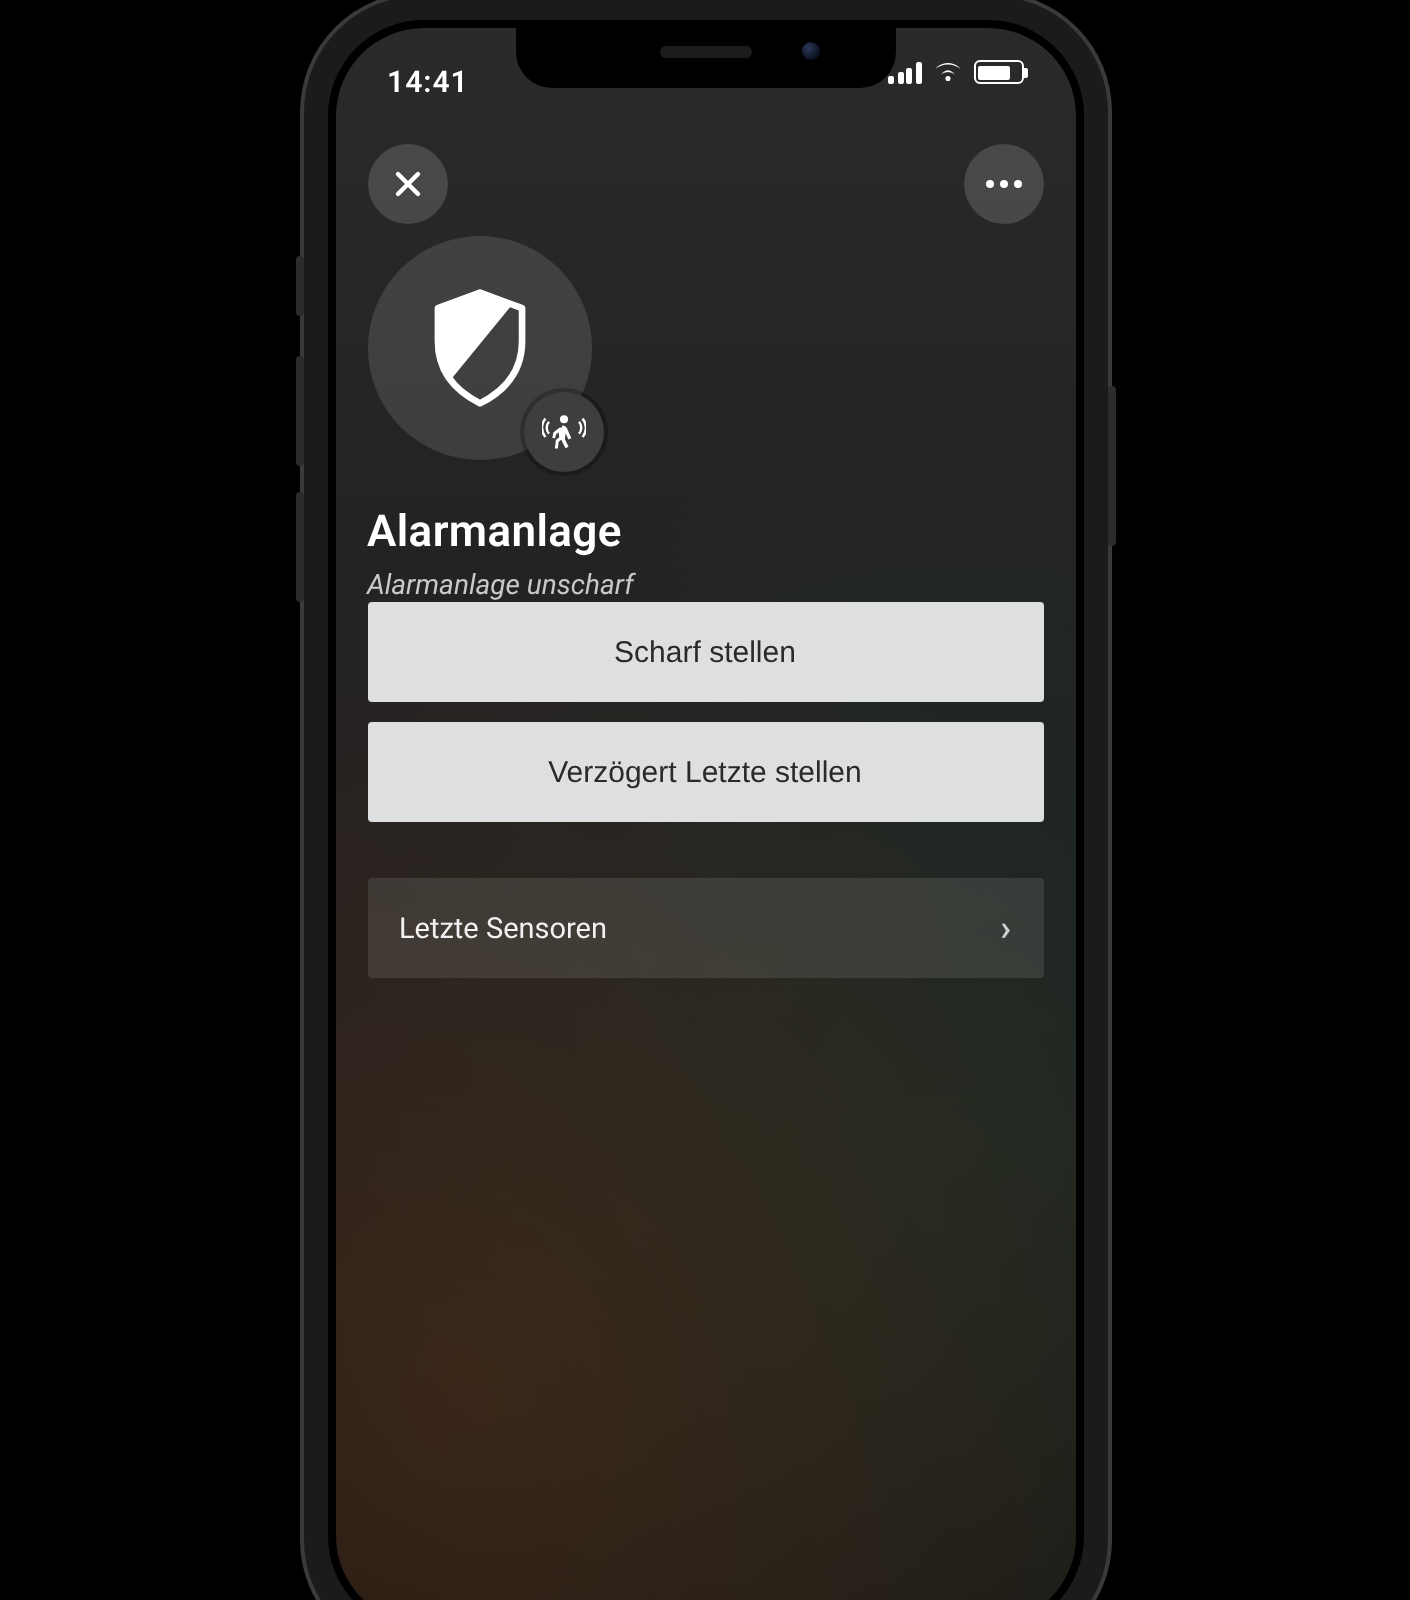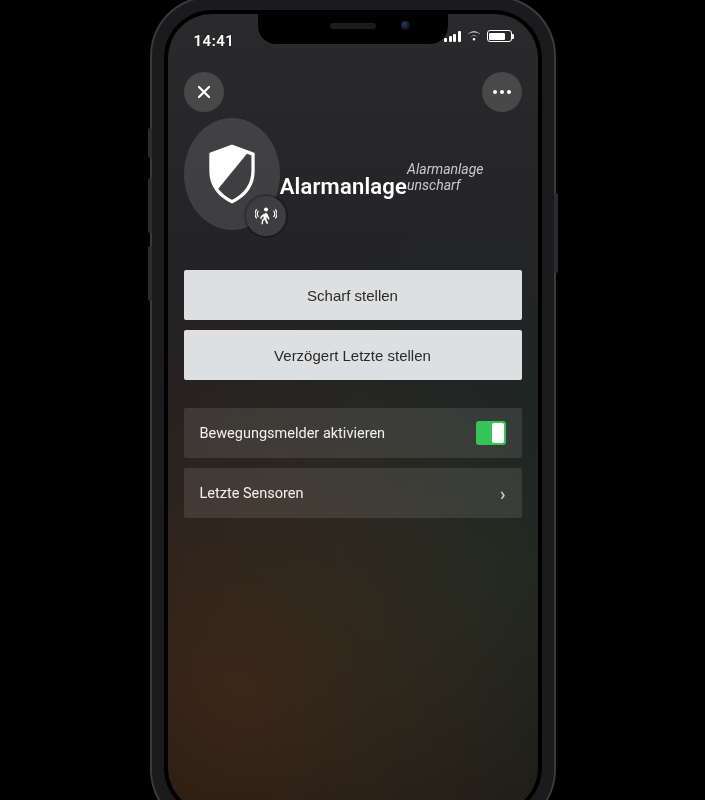--- a/index.html
+++ b/index.html
@@ -84,36 +84,36 @@
   .topbar { display:flex; justify-content:space-between; align-items:center; margin-top:6px; }
   .circ-btn {
     width:40px; height:40px; border-radius:50%;
     background:rgba(255,255,255,.15);
     display:flex; align-items:center; justify-content:center;
     cursor:pointer; color:#fff; font-size:18px;
   }
   .dots { display:flex; gap:3px; }
   .dots span{ width:4px; height:4px; border-radius:50%; background:#fff; }
 
-  .hero { display:flex; flex-direction:row; align-items:center; margin-top:6px; }
+  .hero { display:flex; flex-direction:column; margin-top:6px; }
   .shield-wrap { position:relative; width:112px; height:112px; border-radius:50%;
     background:rgba(255,255,255,.12); display:flex; align-items:center; justify-content:center; }
   .shield-wrap svg{ width:54px; height:62px; }
   .motion-badge{
     position:absolute; right:-6px; bottom:-6px;
     width:40px; height:40px; border-radius:50%; background:#3e3e40;
     display:flex; align-items:center; justify-content:center;
     box-shadow:0 0 0 2px rgba(0,0,0,.25);
   }
   .motion-badge svg{width:22px;height:22px;}
 
   .title { margin-top:24px; font-size:22px; font-weight:600; letter-spacing:.2px; }
   .subtitle { margin-top:6px; font-size:14px; color:#c9c9cb;font-style:italic; }
 
-  .actions { margin-top:40px; display:flex; flex-direction:column; gap:10px; }
+  .actions { display:flex; flex-direction:column; gap:10px; }
   .primary-btn {
     width:100%; height:50px; border:none; border-radius:2px;
     background:#dedfe0; color:#2a2a2a; font-size:15px; font-weight:500;
     cursor:pointer;
   }
 
   .rows { margin-top:28px; display:flex; flex-direction:column; gap:10px; }
   .row {
     height:50px; padding:0 16px; border-radius:2px;
     background:rgba(255,255,255,.10);
@@ -199,26 +199,20 @@
             <div class="subtitle">Alarmanlage unscharf</div>
           </div>
 
           <div class="actions">
             <button class="primary-btn">Scharf stellen</button>
             <button class="primary-btn">Verzögert Letzte stellen</button>
           </div>
 
           <div class="rows">
             <div class="row">
-              <span>Bewegungsmelder aktivieren</span>
-              <div class="toggle">
-                  <i></i>
-                </div>
-            </div>
-            <div class="row">
               <span>Letzte Sensoren</span>
               <span class="chev">›</span>
             </div>
           </div>
 
         </div>
       </div>
     </div>
   </div>
 </div>

